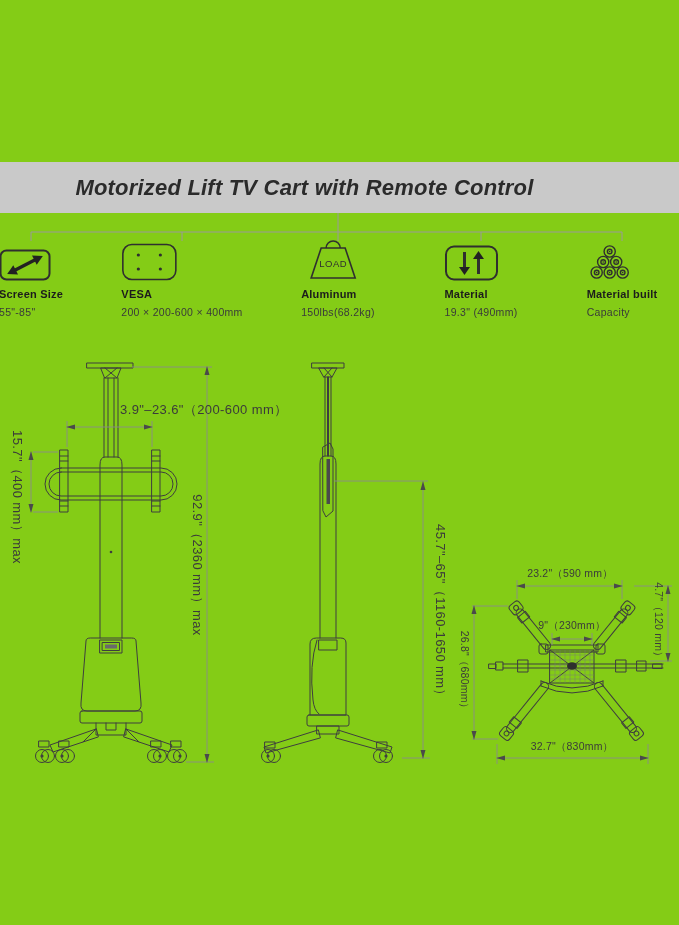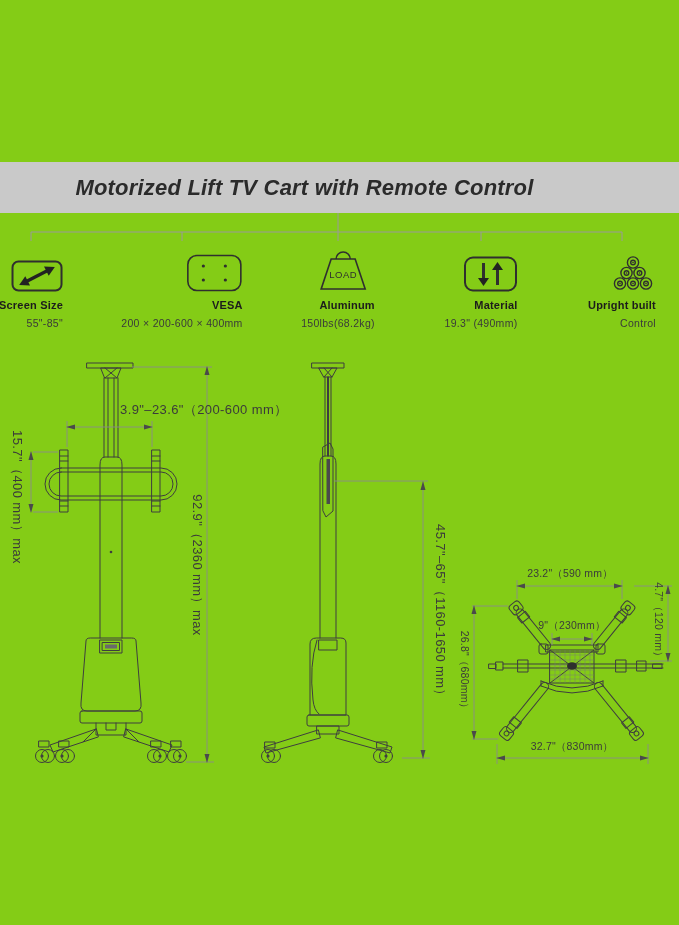--- a/index.html
+++ b/index.html
@@ -5,21 +5,21 @@
   html,body{margin:0;padding:0;background:#fff;}
   .canvas{position:relative;width:679px;height:925px;background:#84cc16;overflow:hidden;
           font-family:"Liberation Sans","DejaVu Sans",sans-serif;}
   
   .banner{position:absolute;left:0;top:162px;width:679px;height:51px;background:#c9c9c9;
           display:flex;align-items:center;justify-content:center;padding-right:70px;box-sizing:border-box;}
   .banner h1{margin:0;font-size:22px;font-style:italic;font-weight:bold;color:#2b2b2b;letter-spacing:0.2px;}
   
   .connector{position:absolute;left:0;top:210px;}
   
-  .feature{position:absolute;top:252px;display:flex;flex-direction:column;align-items:flex-end;
+  .feature{position:absolute;top:241px;display:flex;flex-direction:column;align-items:flex-start;
            transform:translateX(-50%);white-space:nowrap;}
   .feature .iconbox{height:40px;display:flex;align-items:flex-end;justify-content:center;}
   .feature .flabel{margin-top:7px;font-size:11px;font-weight:bold;color:#1c1c1c;letter-spacing:0.2px;}
   .feature .fvalue{margin-top:6px;font-size:10.5px;color:#3a3a3a;letter-spacing:0.3px;}
   .fe-icon{stroke:#2f2f2f;fill:none;}
   
   .drawing{position:absolute;left:0;top:355px;}
   .part{stroke:#3e3e3e;stroke-width:1;fill:none;stroke-linejoin:round;stroke-linecap:round;}
   .grid{stroke:#787878;stroke-width:0.45;fill:none;}
   .dim{stroke:#8a8a8a;stroke-width:0.9;fill:none;}
@@ -116,22 +116,22 @@
         <g fill="#2f2f2f" stroke="none">
           <circle cx="23" cy="8.5" r="0.8"></circle>
             <circle cx="16.5" cy="19" r="0.8"></circle>
             <circle cx="29.5" cy="19" r="0.8"></circle>
           <circle cx="10" cy="29.5" r="0.8"></circle>
             <circle cx="23" cy="29.5" r="0.8"></circle>
             <circle cx="36" cy="29.5" r="0.8"></circle>
         </g>
       </svg>
     </div>
-    <div class="flabel">Upright built</div>
-    <div class="fvalue">Control</div>
+    <div class="flabel">Material built</div>
+    <div class="fvalue">Capacity</div>
   </div>
 
   <svg class="drawing" width="679" height="420" viewBox="0 355 679 420">
     <defs>
       <marker id="arw" viewBox="0 0 10 10" refX="9" refY="5" markerWidth="9" markerHeight="9" markerUnits="userSpaceOnUse" orient="auto-start-reverse">
         <path d="M0,2.2 L10,5 L0,7.8 Z" fill="#4a4a4a"></path>
       </marker>
     </defs>
 
     <g>

